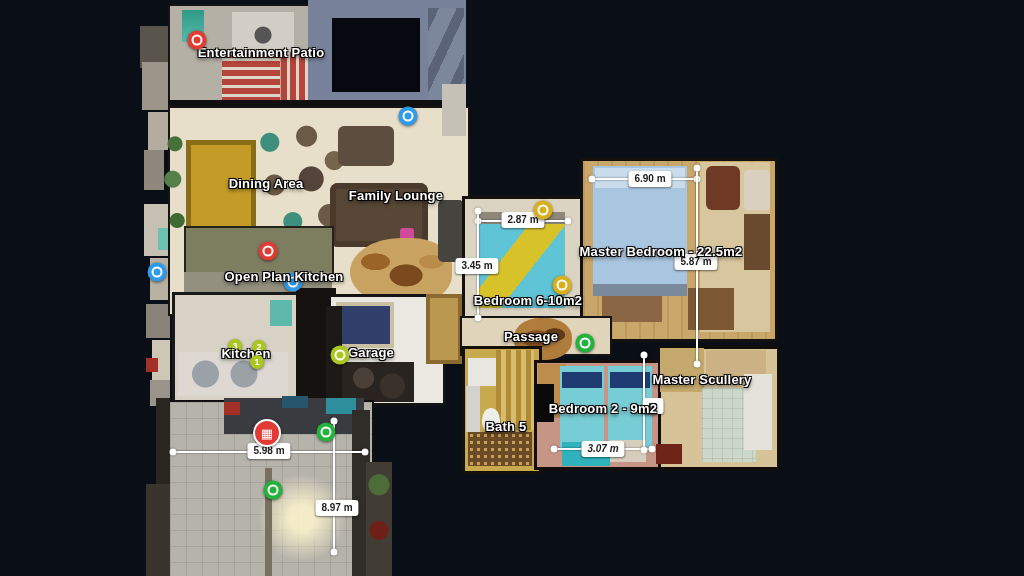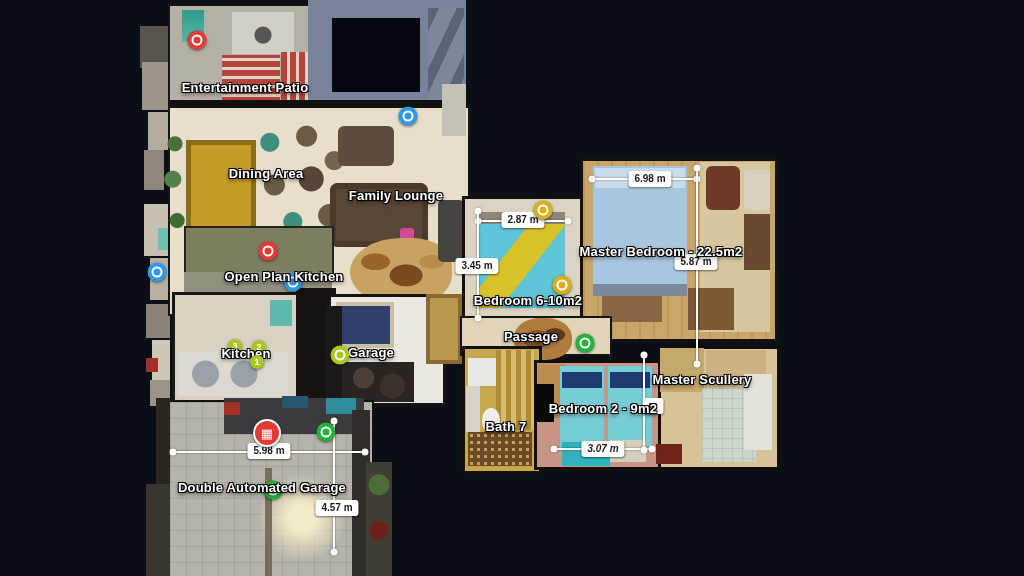--- a/index.html
+++ b/index.html
@@ -134,33 +134,33 @@
       <div class="meas-dot" style="left: 478px; top: 221px;"></div>
       <div class="meas-dot" style="left: 568px; top: 221px;"></div>
       <div class="meas-pill" style="left: 523px; top: 220px;">2.87 m</div>
       <div class="meas-line" style="left: 477px; top: 211px; width: 2px; height: 107px;"></div>
       <div class="meas-dot" style="left: 478px; top: 211px;"></div>
       <div class="meas-dot" style="left: 478px; top: 318px;"></div>
       <div class="meas-pill" style="left: 477px; top: 266px;">3.45 m</div>
       <div class="meas-line" style="left: 592px; top: 178px; width: 105px; height: 2px;"></div>
       <div class="meas-dot" style="left: 592px; top: 179px;"></div>
       <div class="meas-dot" style="left: 697px; top: 179px;"></div>
-      <div class="meas-pill" style="left: 650px; top: 179px;">6.98 m</div>
+      <div class="meas-pill" style="left: 650px; top: 179px;">6.90 m</div>
       <div class="meas-line" style="left: 696px; top: 168px; width: 2px; height: 196px;"></div>
       <div class="meas-dot" style="left: 697px; top: 168px;"></div>
       <div class="meas-dot" style="left: 697px; top: 364px;"></div>
       <div class="meas-pill" style="left: 696px; top: 262px; text-align: center;">5.87 m</div>
       <div class="meas-line" style="left: 173px; top: 451px; width: 192px; height: 2px;"></div>
       <div class="meas-dot" style="left: 173px; top: 452px;"></div>
       <div class="meas-dot" style="left: 365px; top: 452px;"></div>
       <div class="meas-pill" style="left: 269px; top: 451px; text-align: right;">5.98 m</div>
       <div class="meas-line" style="left: 333px; top: 421px; width: 2px; height: 131px;"></div>
       <div class="meas-dot" style="left: 334px; top: 421px;"></div>
       <div class="meas-dot" style="left: 334px; top: 552px;"></div>
-      <div class="meas-pill" style="left: 337px; top: 508px;">4.57 m</div>
+      <div class="meas-pill" style="left: 337px; top: 508px;">8.97 m</div>
       <div class="meas-line" style="left: 554px; top: 448px; width: 98px; height: 2px;"></div>
       <div class="meas-dot" style="left: 554px; top: 449px;"></div>
       <div class="meas-dot" style="left: 652px; top: 449px;"></div>
       <div class="meas-pill" style="left: 603px; top: 449px; font-style: italic;">3.07 m</div>
       <div class="meas-line behind" style="left: 643px; top: 355px; width: 2px; height: 95px;"></div>
       <div class="meas-dot" style="left: 644px; top: 355px;"></div>
       <div class="meas-dot" style="left: 644px; top: 450px;"></div>
       <div class="meas-pill" style="left: 653px; top: 406px;">m</div>
       <div class="marker donut" style="left: 197px; top: 40px; background: rgb(226, 59, 53);"></div>
       <div class="marker donut" style="left: 408px; top: 116px; background: rgb(47, 155, 232);"></div>
@@ -170,27 +170,26 @@
       <div class="marker badge behind" style="left: 235px; top: 346px; background: rgb(169, 199, 31);">3</div>
       <div class="marker badge behind" style="left: 259px; top: 347px; background: rgb(169, 199, 31);">2</div>
       <div class="marker badge" style="left: 257px; top: 362px; background: rgb(169, 199, 31);">1</div>
       <div class="marker donut" style="left: 340px; top: 355px; background: rgb(169, 199, 31);"></div>
       <div class="marker donut" style="left: 543px; top: 210px; background: rgb(217, 175, 28);"></div>
       <div class="marker donut" style="left: 562px; top: 285px; background: rgb(217, 175, 28);"></div>
       <div class="marker donut" style="left: 585px; top: 343px; background: rgb(35, 178, 60);"></div>
       <div class="marker grid" style="left: 267px; top: 433px; background: rgb(226, 59, 53);">▦</div>
       <div class="marker donut" style="left: 326px; top: 432px; background: rgb(35, 178, 60);"></div>
       <div class="marker donut behind" style="left: 273px; top: 490px; background: rgb(35, 178, 60);"></div>
-      <div class="room-label" style="left: 245px; top: 53px; margin-top: 35px;">Entertainment Patio</div>
-      <div class="room-label" style="left: 246px; top: 174px; padding-left: 40px;">Dining Area</div>
+      <div class="room-label" style="left: 261px; top: 53px;">Entertainment Patio</div>
+      <div class="room-label" style="left: 246px; top: 184px; padding-left: 40px;">Dining Area</div>
       <div class="room-label" style="left: 396px; top: 196px;">Family Lounge</div>
       <div class="room-label" style="left: 284px; top: 277px;">Open Plan Kitchen</div>
       <div class="room-label" style="left: 246px; top: 354px;">Kitchen</div>
       <div class="room-label" style="left: 371px; top: 353px;">Garage</div>
       <div class="room-label" style="left: 528px; top: 301px;">Bedroom 6-10m2</div>
       <div class="room-label" style="left: 531px; top: 337px;">Passage</div>
       <div class="room-label" style="left: 661px; top: 252px;">Master Bedroom - 22.5m2</div>
       <div class="room-label" style="left: 702px; top: 380px;">Master Scullery</div>
       <div class="room-label" style="left: 603px; top: 409px;">Bedroom 2 - 9m2</div>
-      <div class="room-label" style="left: 506px; top: 427px;">Bath 7</div>
-      <div class="room-label" style="left: 262px; top: 488px;">Double Automated Garage</div>
+      <div class="room-label" style="left: 506px; top: 427px;">Bath 5</div>
     </div>
 </div>
 
 </body></html>

